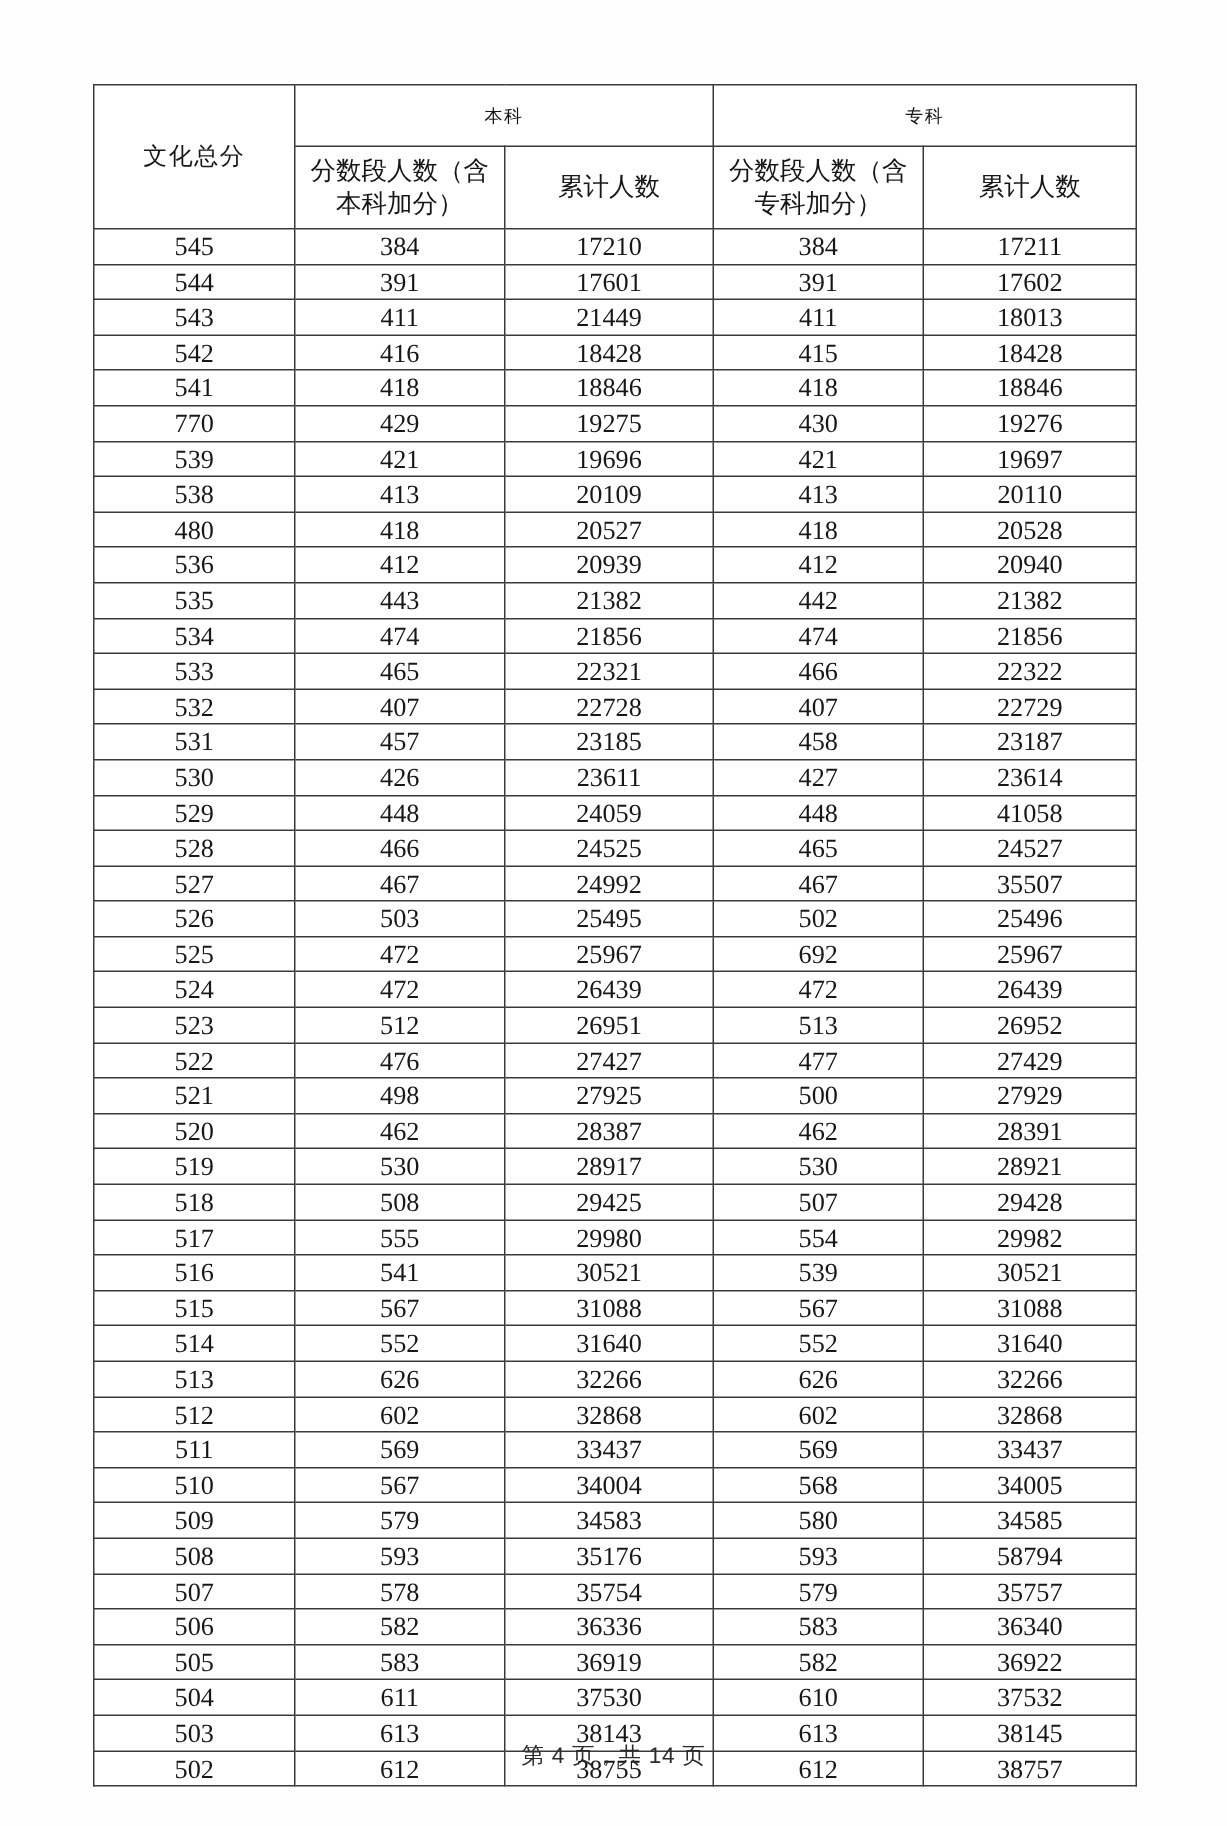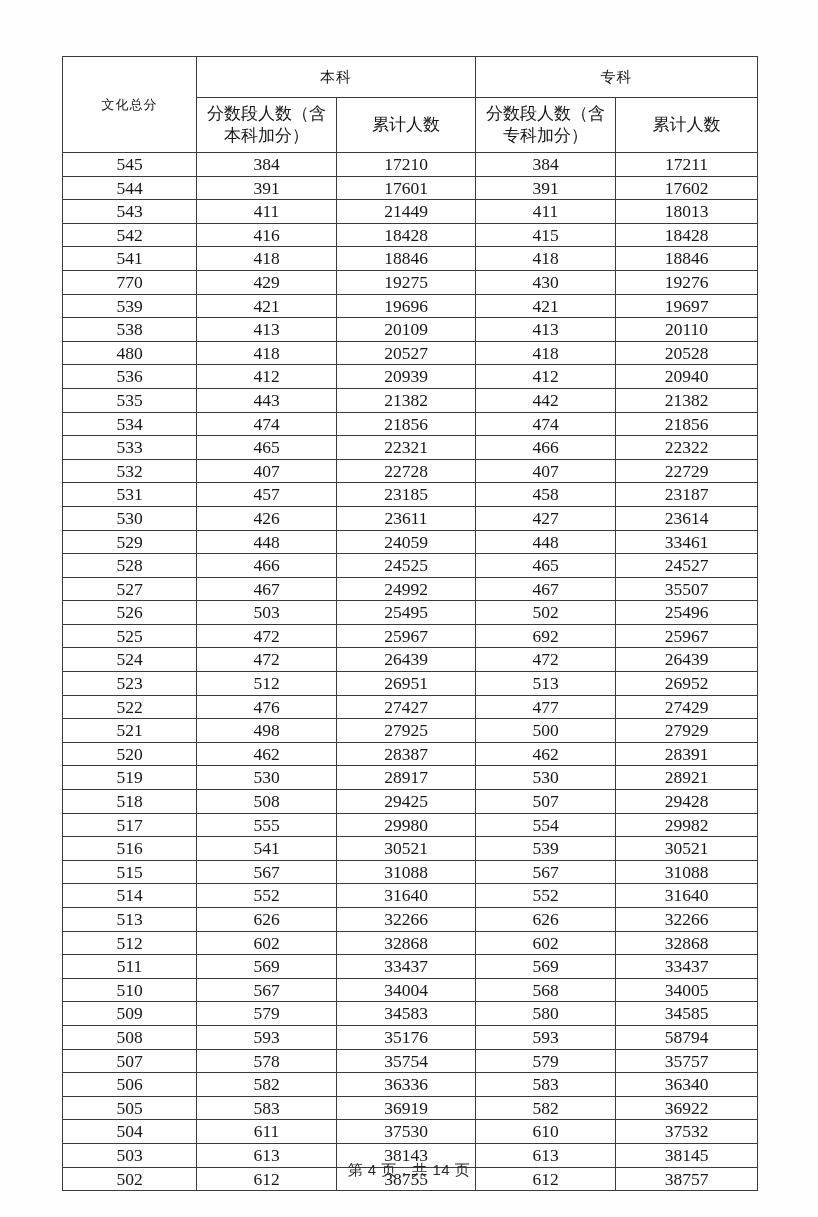--- a/index.html
+++ b/index.html
@@ -46,31 +46,31 @@
   }
   
   col.c0 { width: 134px; }
   col.c1 { width: 140px; }
   col.c2 { width: 139px; }
   col.c3 { width: 140px; }
   col.c4 { width: 142px; }
 
   .hdr-group {
     height: 40px;
-    font-size: 15px;
+    font-size: 12px;
     letter-spacing: 1px;
   }
   .hdr-sub {
     height: 50px;
     font-size: 17px;
     line-height: 22px;
     padding: 2px 4px !important;
   }
   .hdr-rowspan {
-    font-size: 13px;
+    font-size: 16px;
     letter-spacing: 1px;
   }
   .hdr-sub .sub-inner {
     display: block;
     padding: 0 2px;
   }
   tbody td {
     height: 22.6px;
     font-size: 17.5px;
     line-height: 22.6px;
@@ -234,21 +234,21 @@
             <td>426</td>
             <td>23611</td>
             <td>427</td>
             <td>23614</td>
           </tr>
           <tr>
             <td>529</td>
             <td>448</td>
             <td>24059</td>
             <td>448</td>
-            <td>33461</td>
+            <td>41058</td>
           </tr>
           <tr>
             <td>528</td>
             <td>466</td>
             <td>24525</td>
             <td>465</td>
             <td>24527</td>
           </tr>
           <tr>
             <td>527</td>

